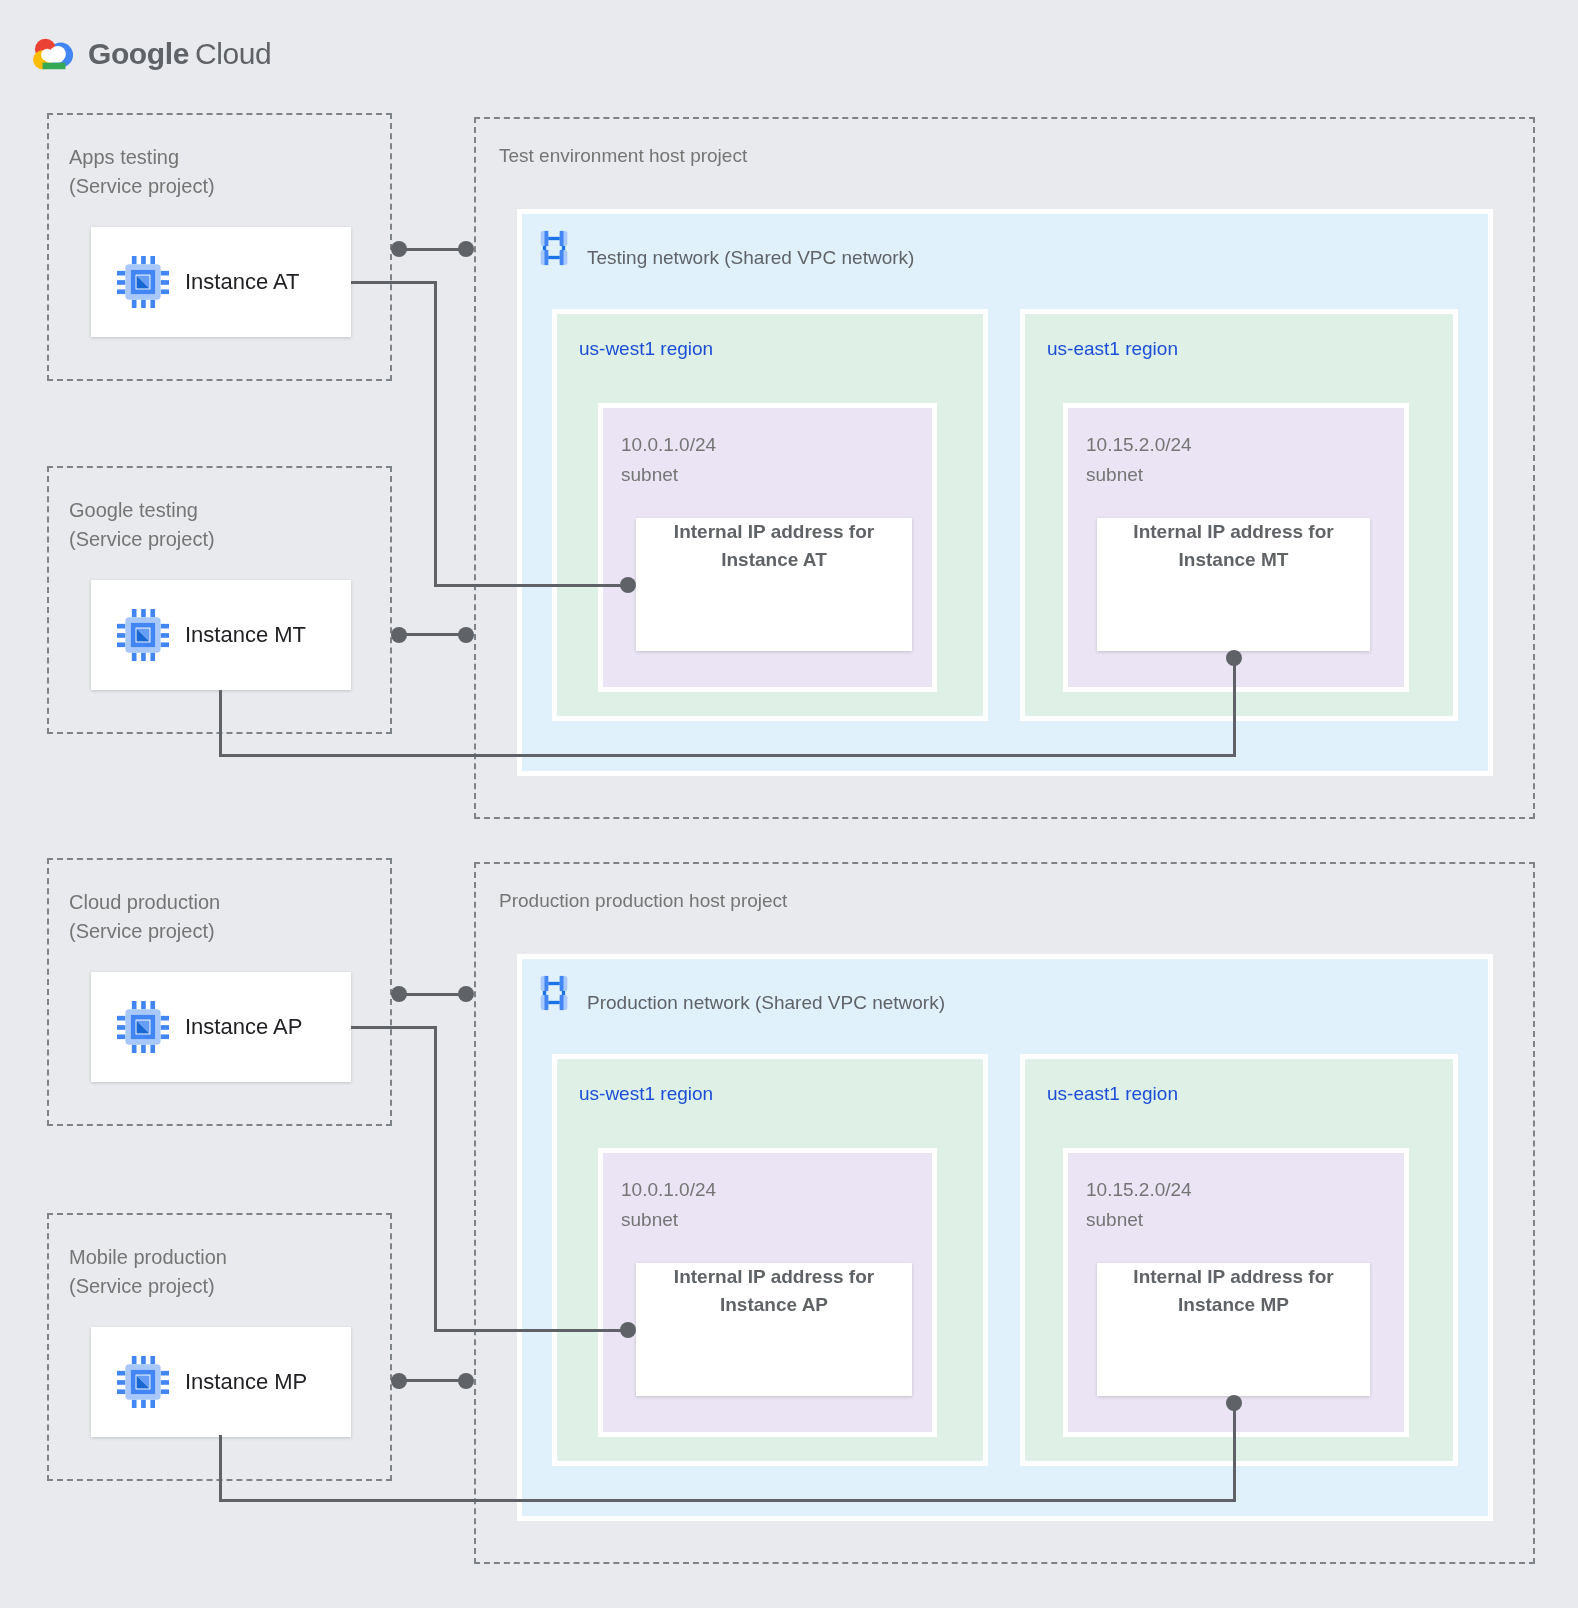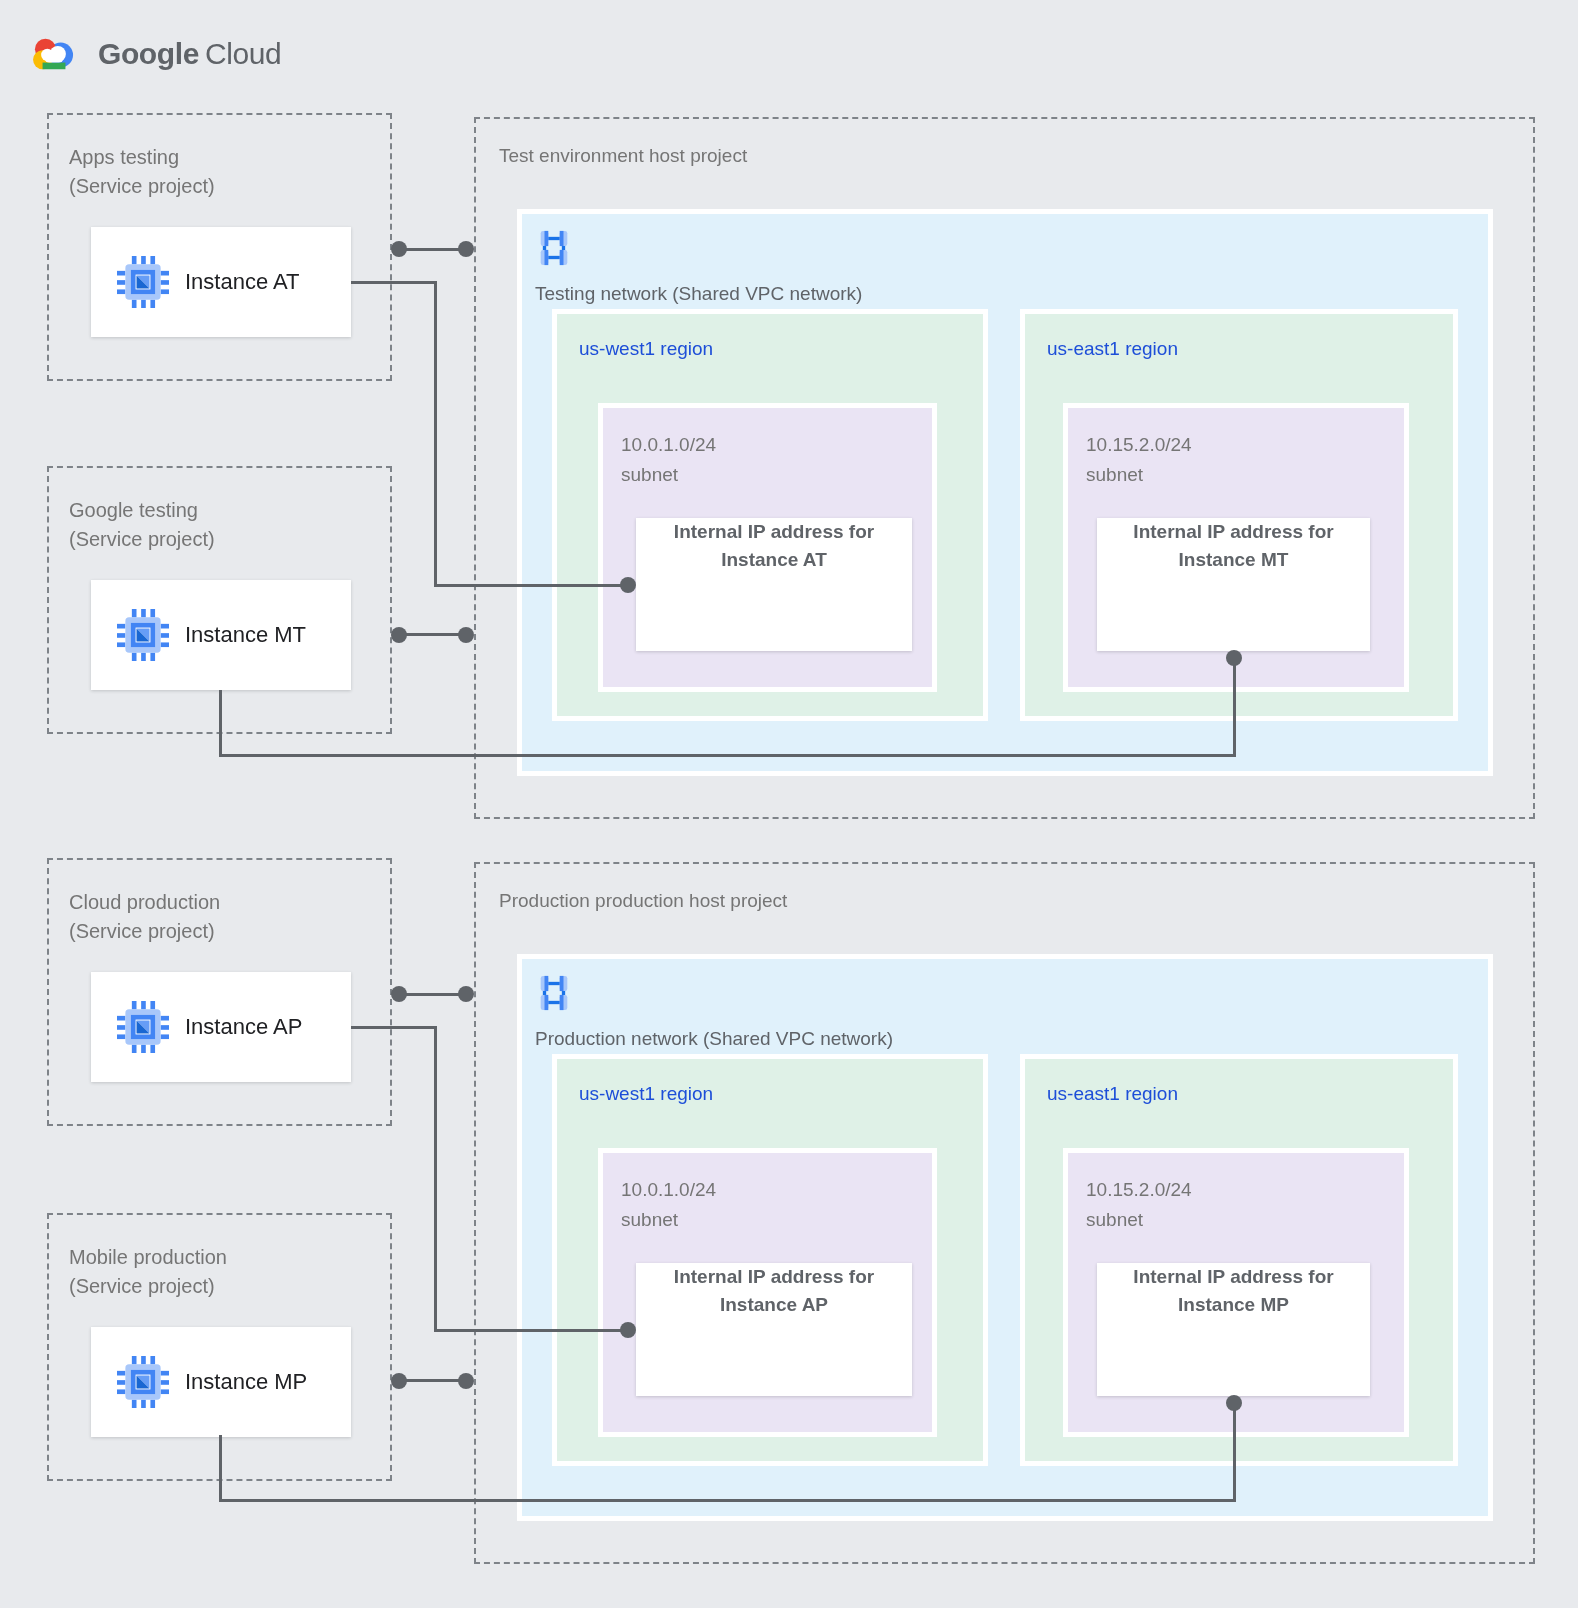--- a/index.html
+++ b/index.html
@@ -9,39 +9,39 @@
   
   .dashedbox{position:absolute;border:2px dashed #7E8389;box-sizing:border-box;}
   .dashlabel{position:absolute;left:20px;top:28px;font-size:20px;line-height:29px;color:#757575;}
   .hosttitle{position:absolute;left:23px;top:26px;font-size:19px;color:#757575;}
 
   
   .tintbox{position:absolute;border:5px solid #FFFFFF;box-sizing:border-box;}
   .netbox{background:#E0F1FB;}
   .regionbox{background:#DFF1E7;}
   .subnetbox{background:#EAE4F4;}
-  .netheader{position:absolute;left:13px;top:13px;display:flex;align-items:flex-start;gap:14px;flex-direction:column;}
+  .netheader{position:absolute;left:13px;top:13px;display:flex;align-items:flex-end;gap:14px;}
   .netlabel{font-size:19px;color:#5F6368;}
   .regionlabel{position:absolute;left:22px;top:24px;font-size:19px;color:#1d4ed8;}
   .subnetlabel{position:absolute;left:18px;top:22px;font-size:19px;line-height:30px;color:#757575;}
 
   
   .card{position:absolute;background:#FFFFFF;box-shadow:0 1px 3px rgba(60,64,67,.22);box-sizing:border-box;}
   .instcard{display:flex;align-items:center;gap:16px;padding-left:26px;}
   .instlabel{font-size:22px;color:#202124;}
   .ipcard{display:flex;align-items:flex-start;justify-content:center;text-align:center;}
   .iptext{font-size:19px;line-height:28px;font-weight:bold;color:#5F6368;}
 
   
   .hline{position:absolute;height:3px;background:#5F6368;z-index:6;}
   .vline{position:absolute;width:3px;background:#5F6368;z-index:6;}
   .dot{position:absolute;width:16px;height:16px;border-radius:50%;background:#5F6368;z-index:7;}
 
   
-  .logo{position:absolute;left:30px;top:34px;display:flex;align-items:center;gap:20px;}
+  .logo{position:absolute;left:30px;top:34px;display:flex;align-items:center;gap:10px;}
   .logotext{font-size:30px;color:#5F6368;letter-spacing:-0.4px;}
   .logotext .g{font-weight:bold;}
   .logotext .c{font-weight:normal;margin-left:6px;}
 </style>
 </head>
 <body>
 
 <div id="canvas">
 
   <div class="logo">

